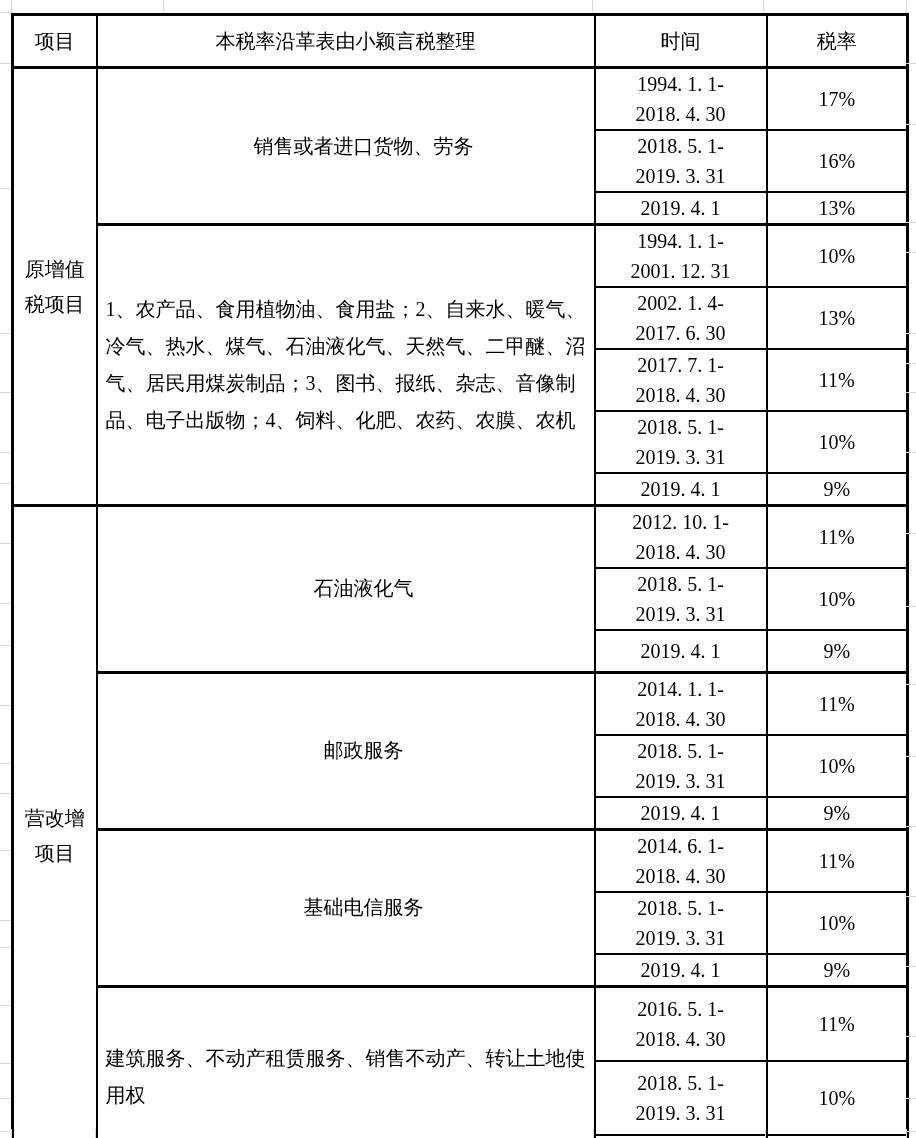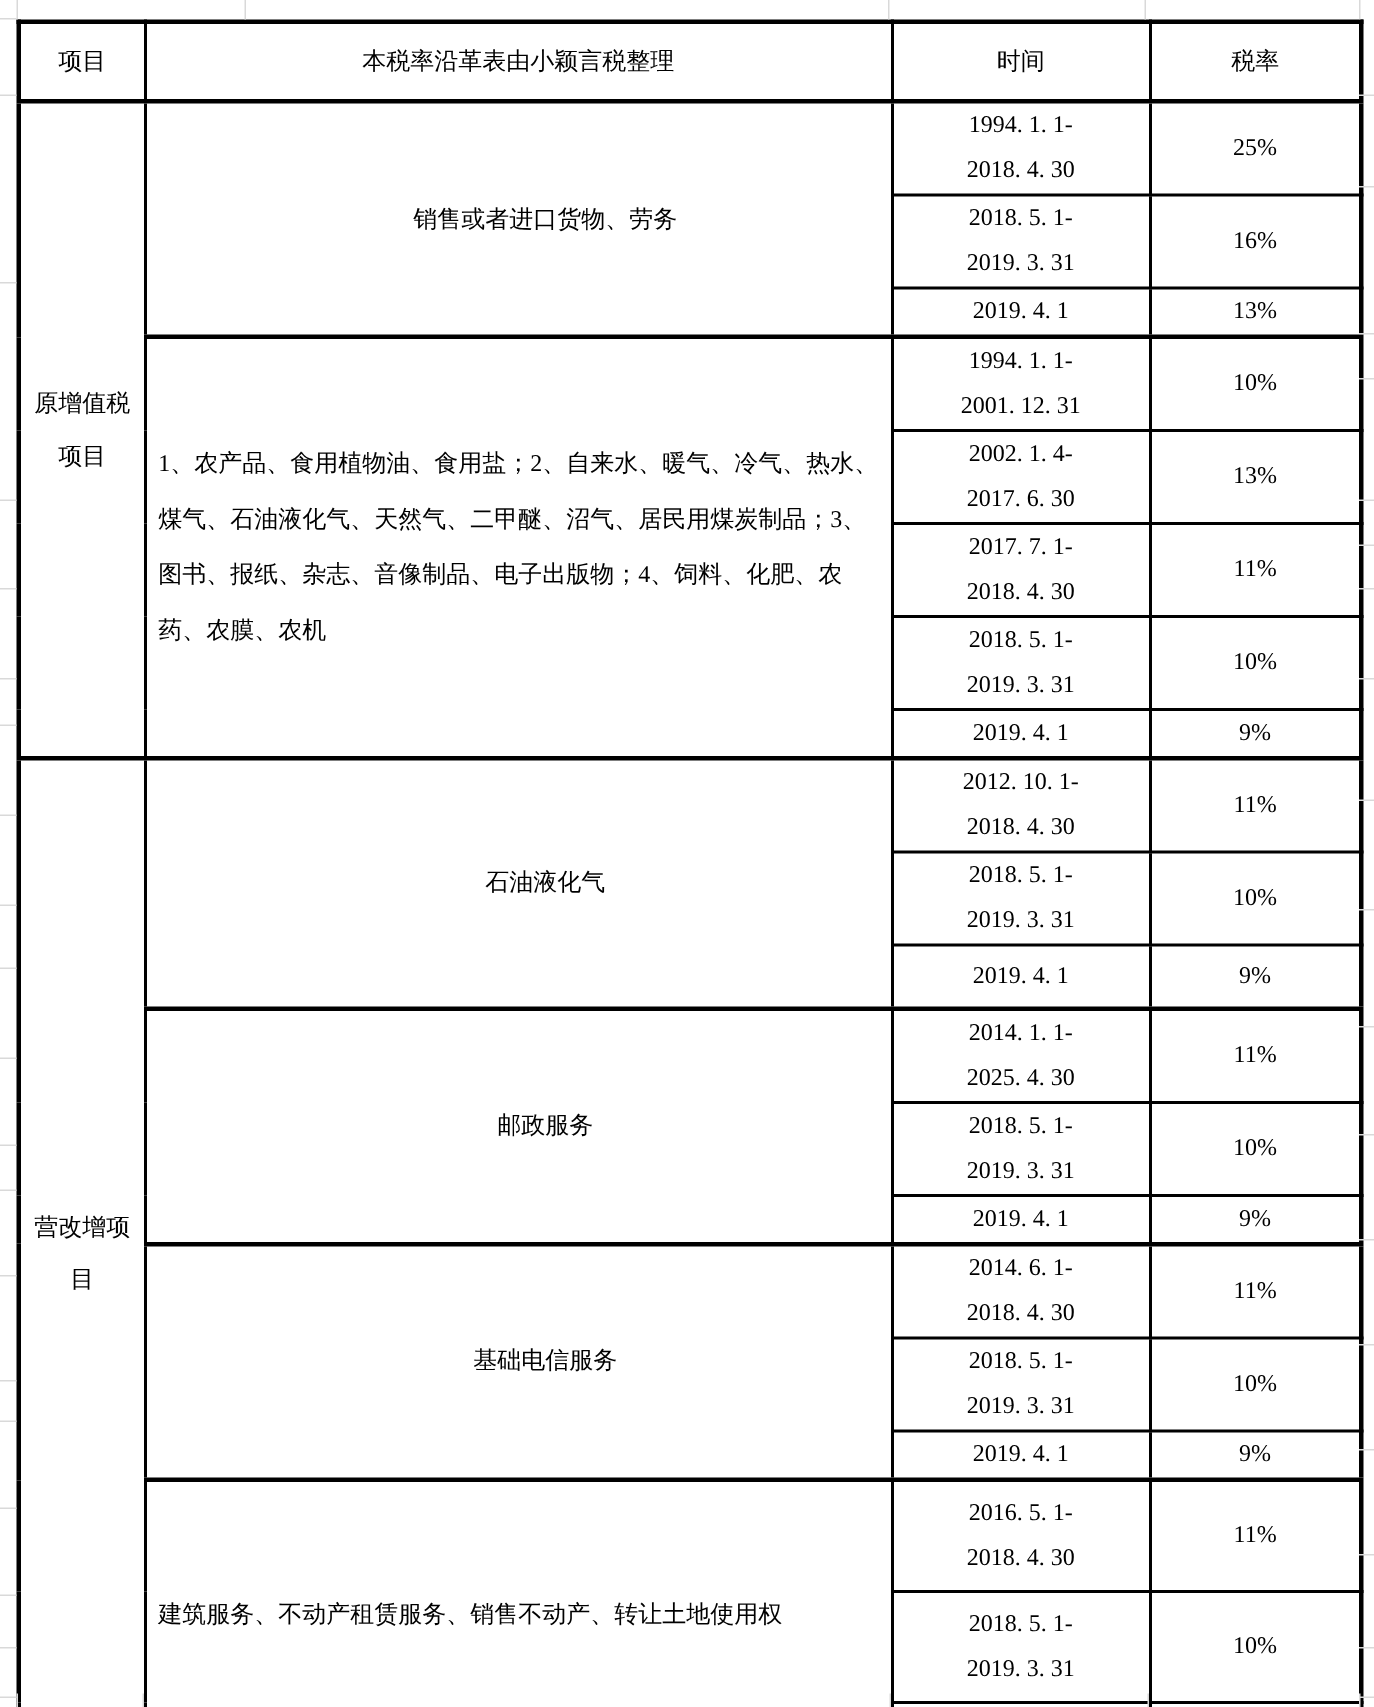--- a/index.html
+++ b/index.html
@@ -20,21 +20,21 @@
     left: 11px; top: 13px;
     width: 895px;
     border-collapse: collapse;
     table-layout: fixed;
     background: #fff;
     border: 3px solid #000;
   }
   .tax-table th, .tax-table td {
     border: 2px solid #000;
     padding: 0;
-    font-size: 16px;
+    font-size: 20px;
     font-weight: normal;
     text-align: center;
     vertical-align: middle;
     overflow: hidden;
   }
   .tax-table thead th { border-bottom: 3px solid #000; height: 50px; }
   tr.sec-top > td { border-top: 3px solid #000; }
   td.cat {
     padding: 0 6px;
     line-height: 35px;
@@ -77,21 +77,21 @@
         <th>税率</th>
       </tr>
     </thead>
     <tbody>
 
       <tr class="sec-top" style="height:61px">
         <td class="cat" rowspan="8">原增值税项目</td>
         <td class="desc" rowspan="3">销售或者进口货物、劳务</td>
         <td class="period">1994. 1. 1-
 2018. 4. 30</td>
-        <td class="rate">25%</td>
+        <td class="rate">17%</td>
       </tr>
       <tr style="height:60px">
         <td class="period">2018. 5. 1-
 2019. 3. 31</td>
         <td class="rate">16%</td>
       </tr>
       <tr style="height:31px">
         <td class="period">2019. 4. 1</td>
         <td class="rate">13%</td>
       </tr>
@@ -133,21 +133,21 @@
 2019. 3. 31</td>
         <td class="rate">10%</td>
       </tr>
       <tr style="height:42px">
         <td class="period">2019. 4. 1</td>
         <td class="rate">9%</td>
       </tr>
       <tr class="sec-top" style="height:60px">
         <td class="desc" rowspan="3">邮政服务</td>
         <td class="period">2014. 1. 1-
-2025. 4. 30</td>
+2018. 4. 30</td>
         <td class="rate">11%</td>
       </tr>
       <tr style="height:60px">
         <td class="period">2018. 5. 1-
 2019. 3. 31</td>
         <td class="rate">10%</td>
       </tr>
       <tr style="height:29px">
         <td class="period">2019. 4. 1</td>
         <td class="rate">9%</td>

